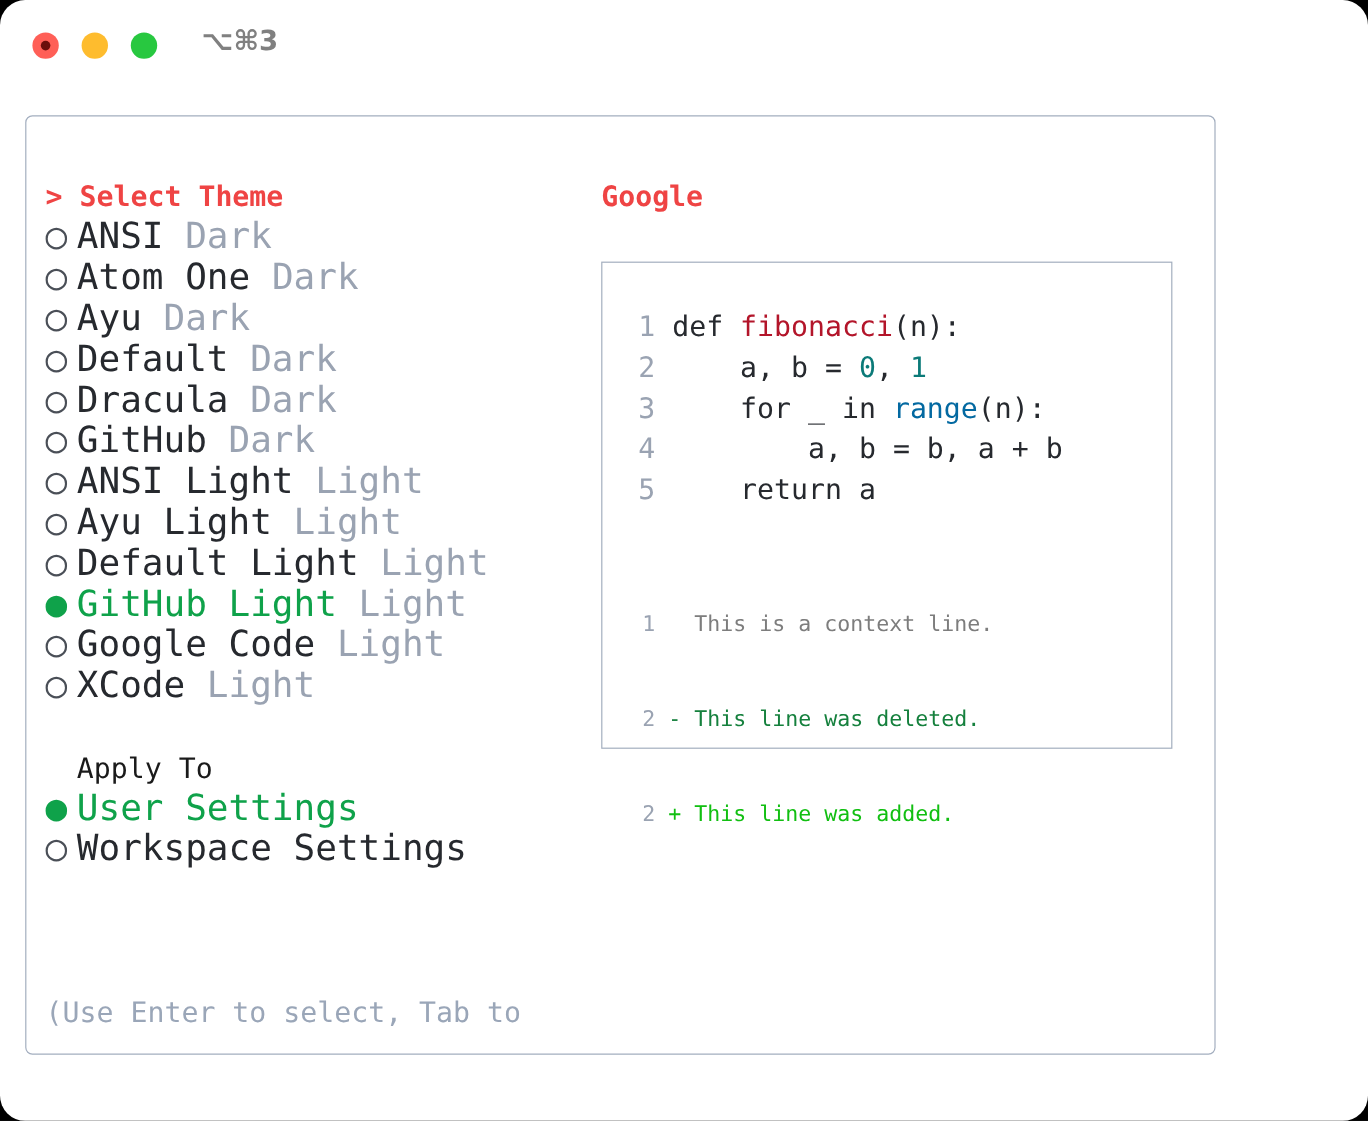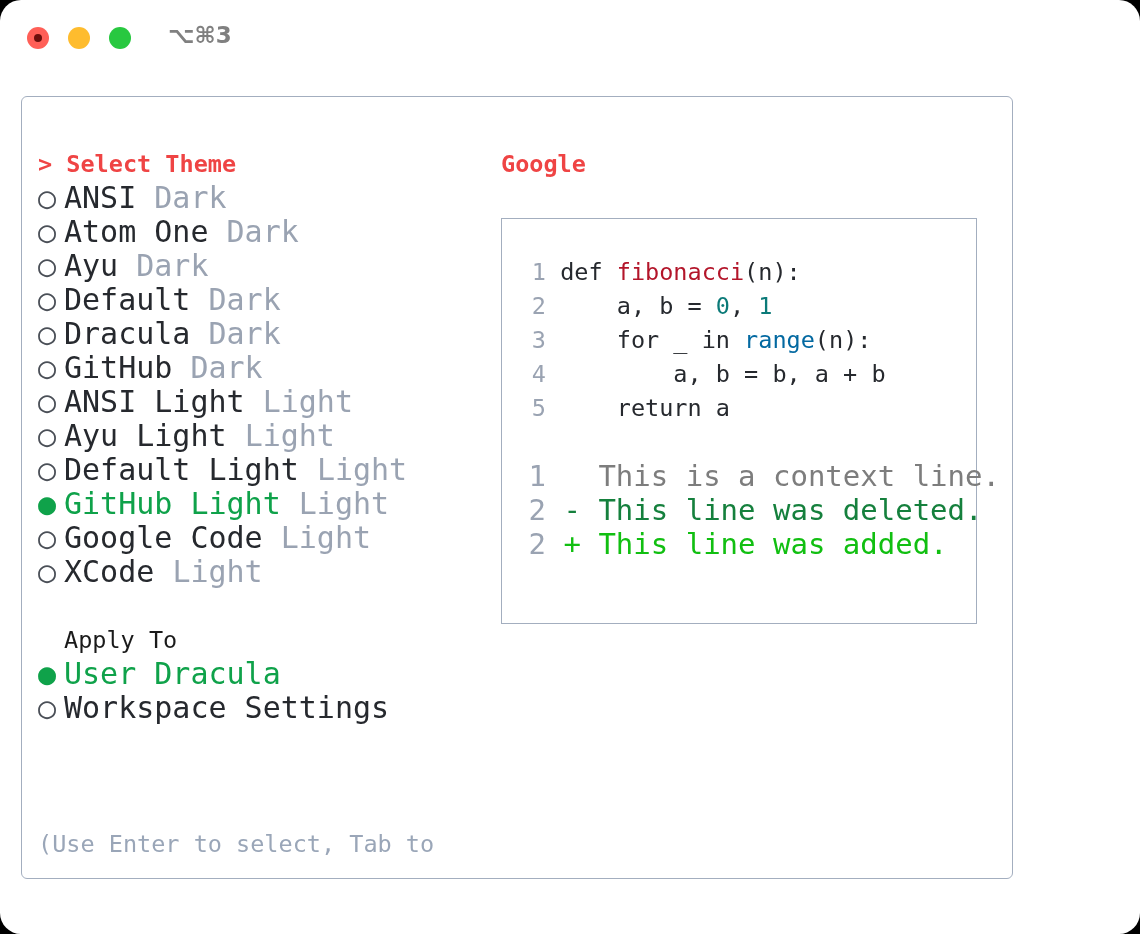--- a/index.html
+++ b/index.html
@@ -162,21 +162,21 @@
     color: #9aa3b2;
     text-align: right;
   }
   .tok-plain { color: #26292e; }
   .tok-func  { color: #b3152a; }
   .tok-num   { color: #0b7a78; }
   .tok-builtin { color: #0369a1; text-align: center; }
 
   .blank-line { height: 34px; }
 
-  .diff-line { font-size: 29px; line-height: 34px; white-space: pre; letter-spacing: 0px; }
+  .diff-line { font-size: 18px; line-height: 34px; white-space: pre; letter-spacing: 0px; margin-top: 45px; }
   .diff-ctx { color: #7d7d7d; }
   .diff-del { color: #15803d; }
   .diff-add { color: #11bf11; }
 </style>
 </head>
 <body>
 
 <div class="window">
 
   <div class="titlebar">
@@ -207,21 +207,21 @@
             <div class="opt-row selected"><span class="bullet on">●</span><span class="opt-label">GitHub Light</span> <span class="opt-tag">Light</span></div>
             <div class="opt-row"><span class="bullet">○</span><span class="opt-label">Google Code</span> <span class="opt-tag">Light</span></div>
             <div class="opt-row"><span class="bullet">○</span><span class="opt-label">XCode</span> <span class="opt-tag">Light</span></div>
           </div>
 
         <div class="spacer-row"></div>
 
         <div class="col-header sub" style="padding-left:26px;">Apply To</div>
 
         <div id="apply-list">
-            <div class="opt-row selected"><span class="bullet on">●</span><span class="opt-label">User Dracula</span></div>
+            <div class="opt-row selected"><span class="bullet on">●</span><span class="opt-label">User Settings</span></div>
             <div class="opt-row"><span class="bullet">○</span><span class="opt-label">Workspace Settings</span></div>
           </div>
 
         <div class="spacer-row"></div>
 
         <div class="hint">
           <div>(Use Enter to select, Tab to</div>
           <div>change focus)</div>
         </div>
       </div>

